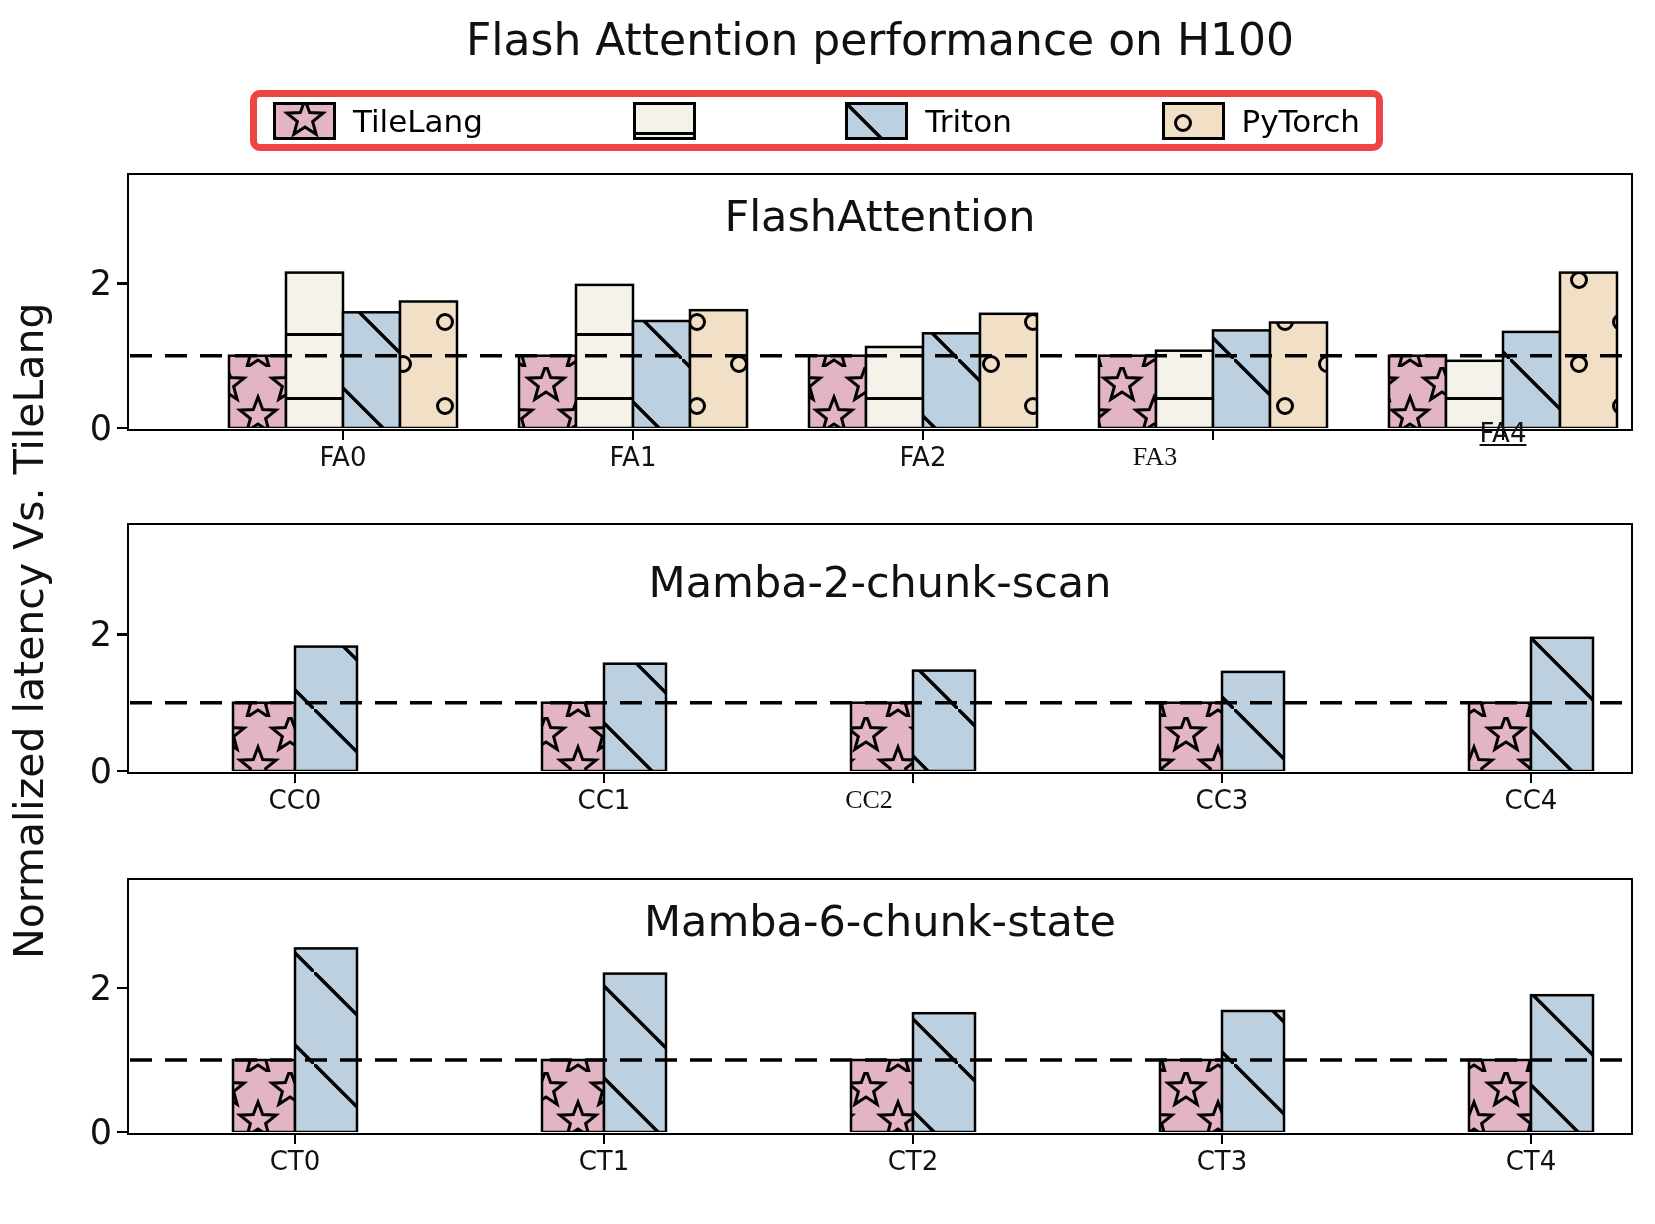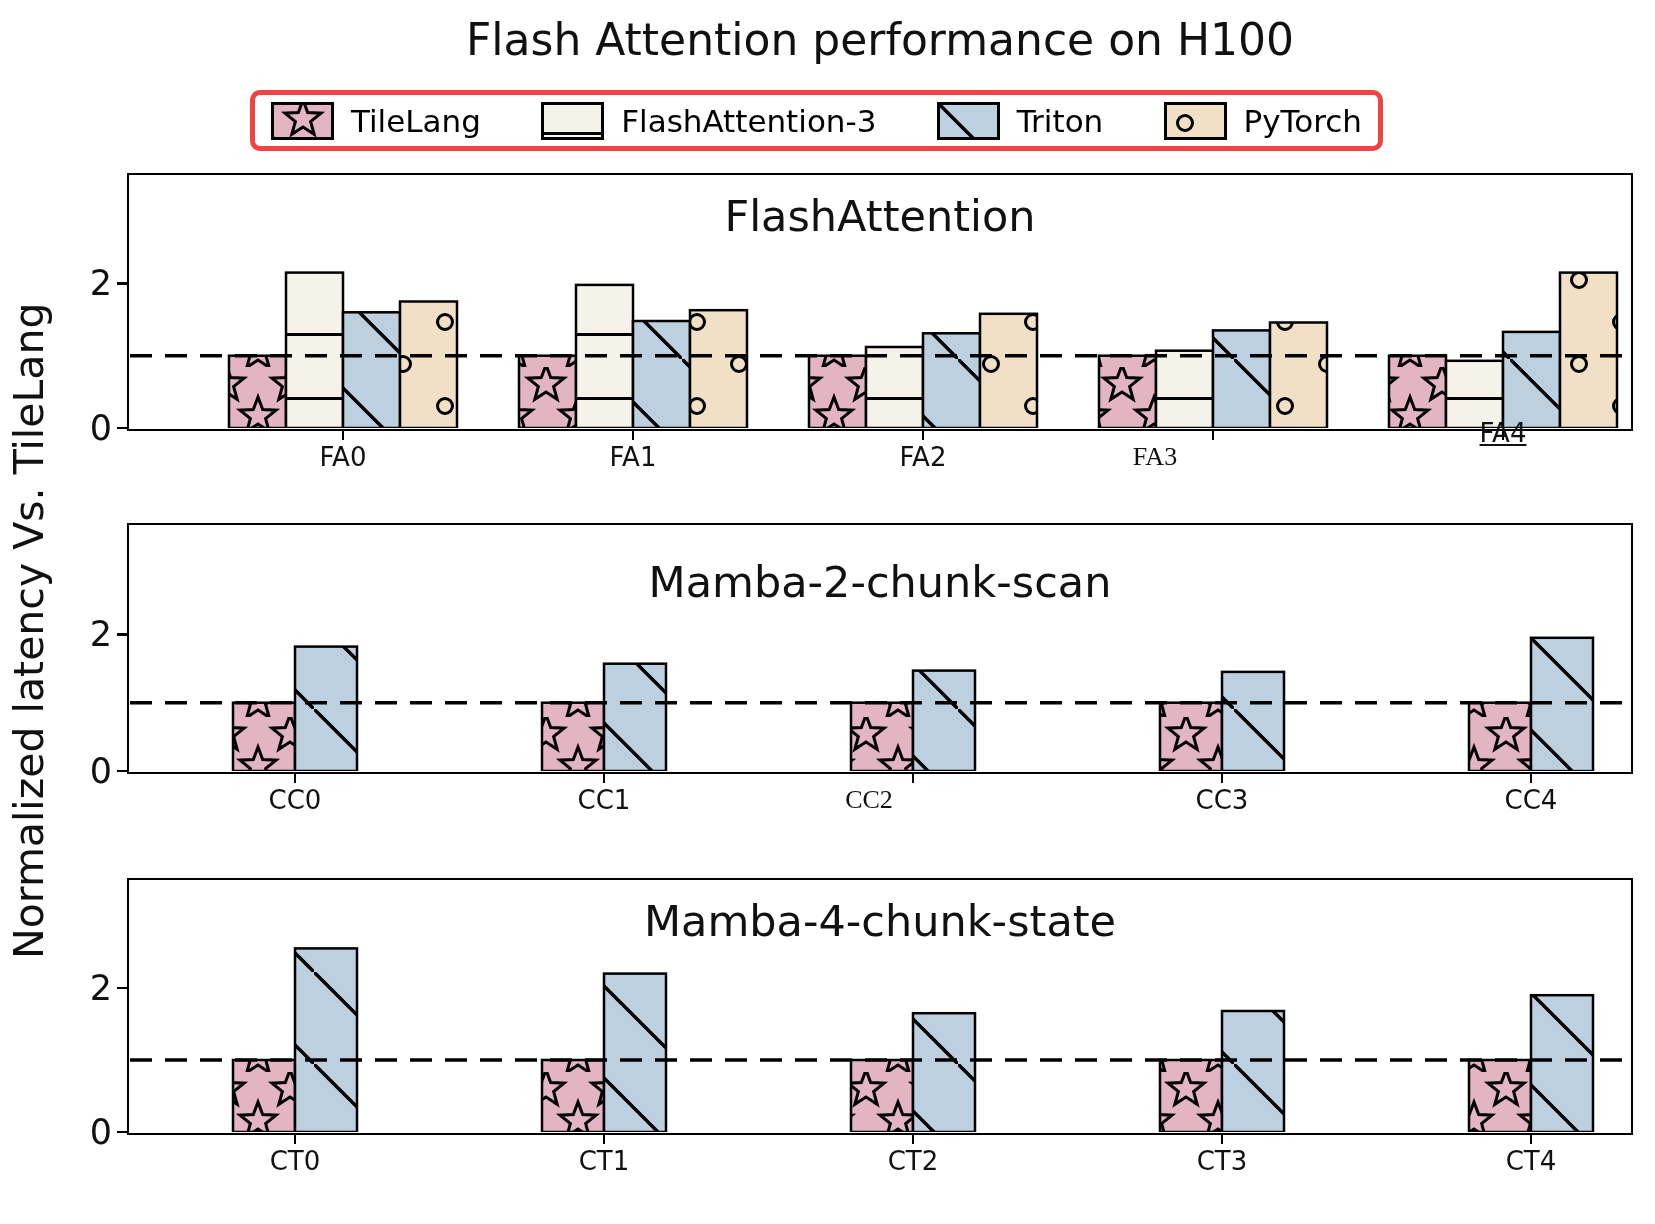--- a/index.html
+++ b/index.html
@@ -4,21 +4,21 @@
 <style>
   html,body{margin:0;padding:0;background:#fff;}
   body{width:1655px;height:1224px;position:relative;overflow:hidden;
        font-family:"DejaVu Sans", sans-serif;color:#000;}
   .page-title{position:absolute;left:130px;top:14px;width:1500px;text-align:center;
        font-size:44px;color:#111;}
   .ylabel{position:absolute;left:-268px;top:632px;width:600px;height:54px;
        transform:rotate(-90deg);transform-origin:center center;
        text-align:center;font-size:41px;color:#111;white-space:nowrap;}
   .legend{position:absolute;left:250px;top:90px;width:1133px;height:61px;
-       border:5px solid #ef4444;border-radius:10px;box-sizing:border-box;
+       border:7px solid #ef4444;border-radius:10px;box-sizing:border-box;
        display:flex;align-items:center;justify-content:space-between;
        padding:14px 16px;background:#fff;}
   .legend-item{display:flex;align-items:center;gap:17px;}
   .legend-label{font-size:31px;color:#000;white-space:nowrap;}
   .axes{position:absolute;left:127px;width:1506px;border:2.5px solid #000;
        box-sizing:border-box;background:#fff;}
   .plot-svg{position:absolute;left:130px;width:1500px;display:block;}
   .inner-title{position:absolute;left:130px;width:1500px;text-align:center;
        font-size:43px;color:#111;}
   .xtick-mark{position:absolute;width:2.5px;height:10px;background:#000;}
@@ -62,21 +62,20 @@
     <div class="legend-item">
       <svg width="63" height="38">
         <rect x="1.5" y="1.5" width="60" height="35" fill="url(#pat-tilelang)" stroke="#000" stroke-width="3"></rect>
       </svg>
       <span class="legend-label">TileLang</span>
     </div>
     <div class="legend-item">
       <svg width="63" height="38">
         <rect x="1.5" y="1.5" width="60" height="35" fill="url(#pat-flashattention3)" stroke="#000" stroke-width="3"></rect>
       </svg>
-      <span class="legend-label">FlashAttention-3</span>
     </div>
     <div class="legend-item">
       <svg width="63" height="38">
         <rect x="1.5" y="1.5" width="60" height="35" fill="url(#pat-triton)" stroke="#000" stroke-width="3"></rect>
       </svg>
       <span class="legend-label">Triton</span>
     </div>
     <div class="legend-item">
       <svg width="63" height="38">
         <rect x="1.5" y="1.5" width="60" height="35" fill="url(#pat-pytorch)" stroke="#000" stroke-width="3"></rect>
@@ -163,21 +162,21 @@
       <rect x="412.0" y="180.0" width="62" height="72.0" fill="url(#pat-tilelang)" stroke="#000000" stroke-width="2.5"></rect>
       <rect x="474.0" y="93.6" width="62" height="158.4" fill="url(#pat-triton)" stroke="#000000" stroke-width="2.5"></rect>
       <rect x="721.0" y="180.0" width="62" height="72.0" fill="url(#pat-tilelang)" stroke="#000000" stroke-width="2.5"></rect>
       <rect x="783.0" y="133.2" width="62" height="118.8" fill="url(#pat-triton)" stroke="#000000" stroke-width="2.5"></rect>
       <rect x="1030.0" y="180.0" width="62" height="72.0" fill="url(#pat-tilelang)" stroke="#000000" stroke-width="2.5"></rect>
       <rect x="1092.0" y="131.0" width="62" height="121.0" fill="url(#pat-triton)" stroke="#000000" stroke-width="2.5"></rect>
       <rect x="1339.0" y="180.0" width="62" height="72.0" fill="url(#pat-tilelang)" stroke="#000000" stroke-width="2.5"></rect>
       <rect x="1401.0" y="115.2" width="62" height="136.8" fill="url(#pat-triton)" stroke="#000000" stroke-width="2.5"></rect>
       <line x1="0" x2="1500" y1="180.0" y2="180.0" stroke="#000000" stroke-width="3.6" stroke-dasharray="22 13"></line>
     </svg>
-    <div class="inner-title" style="top: 896px;">Mamba-4-chunk-state</div>
+    <div class="inner-title" style="top: 896px;">Mamba-6-chunk-state</div>
     <div class="xtick-mark" style="left: 293.75px; top: 1134px;"></div>
     <div class="xtick-label" style="left: 235px; top: 1146px;">CT0</div>
     <div class="xtick-mark" style="left: 602.75px; top: 1134px;"></div>
     <div class="xtick-label" style="left: 544px; top: 1146px;">CT1</div>
     <div class="xtick-mark" style="left: 911.75px; top: 1134px;"></div>
     <div class="xtick-label" style="left: 853px; top: 1146px;">CT2</div>
     <div class="xtick-mark" style="left: 1220.75px; top: 1134px;"></div>
     <div class="xtick-label" style="left: 1162px; top: 1146px;">CT3</div>
     <div class="xtick-mark" style="left: 1529.75px; top: 1134px;"></div>
     <div class="xtick-label" style="left: 1471px; top: 1146px;">CT4</div>

